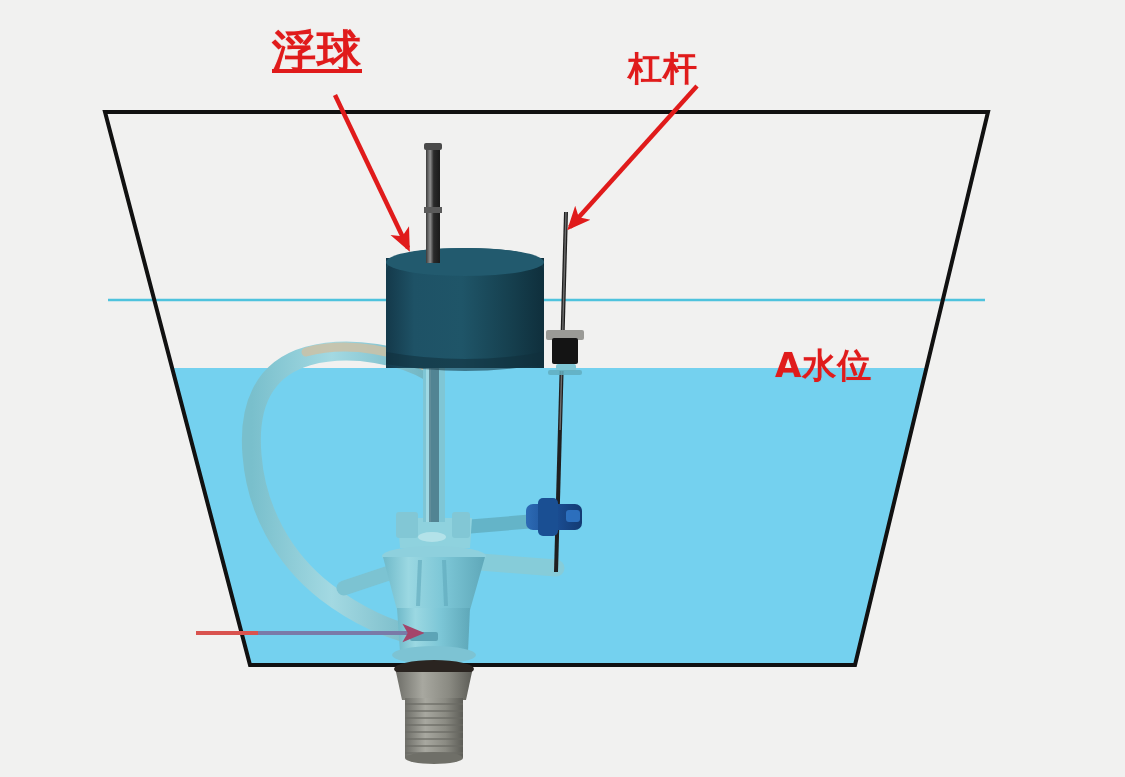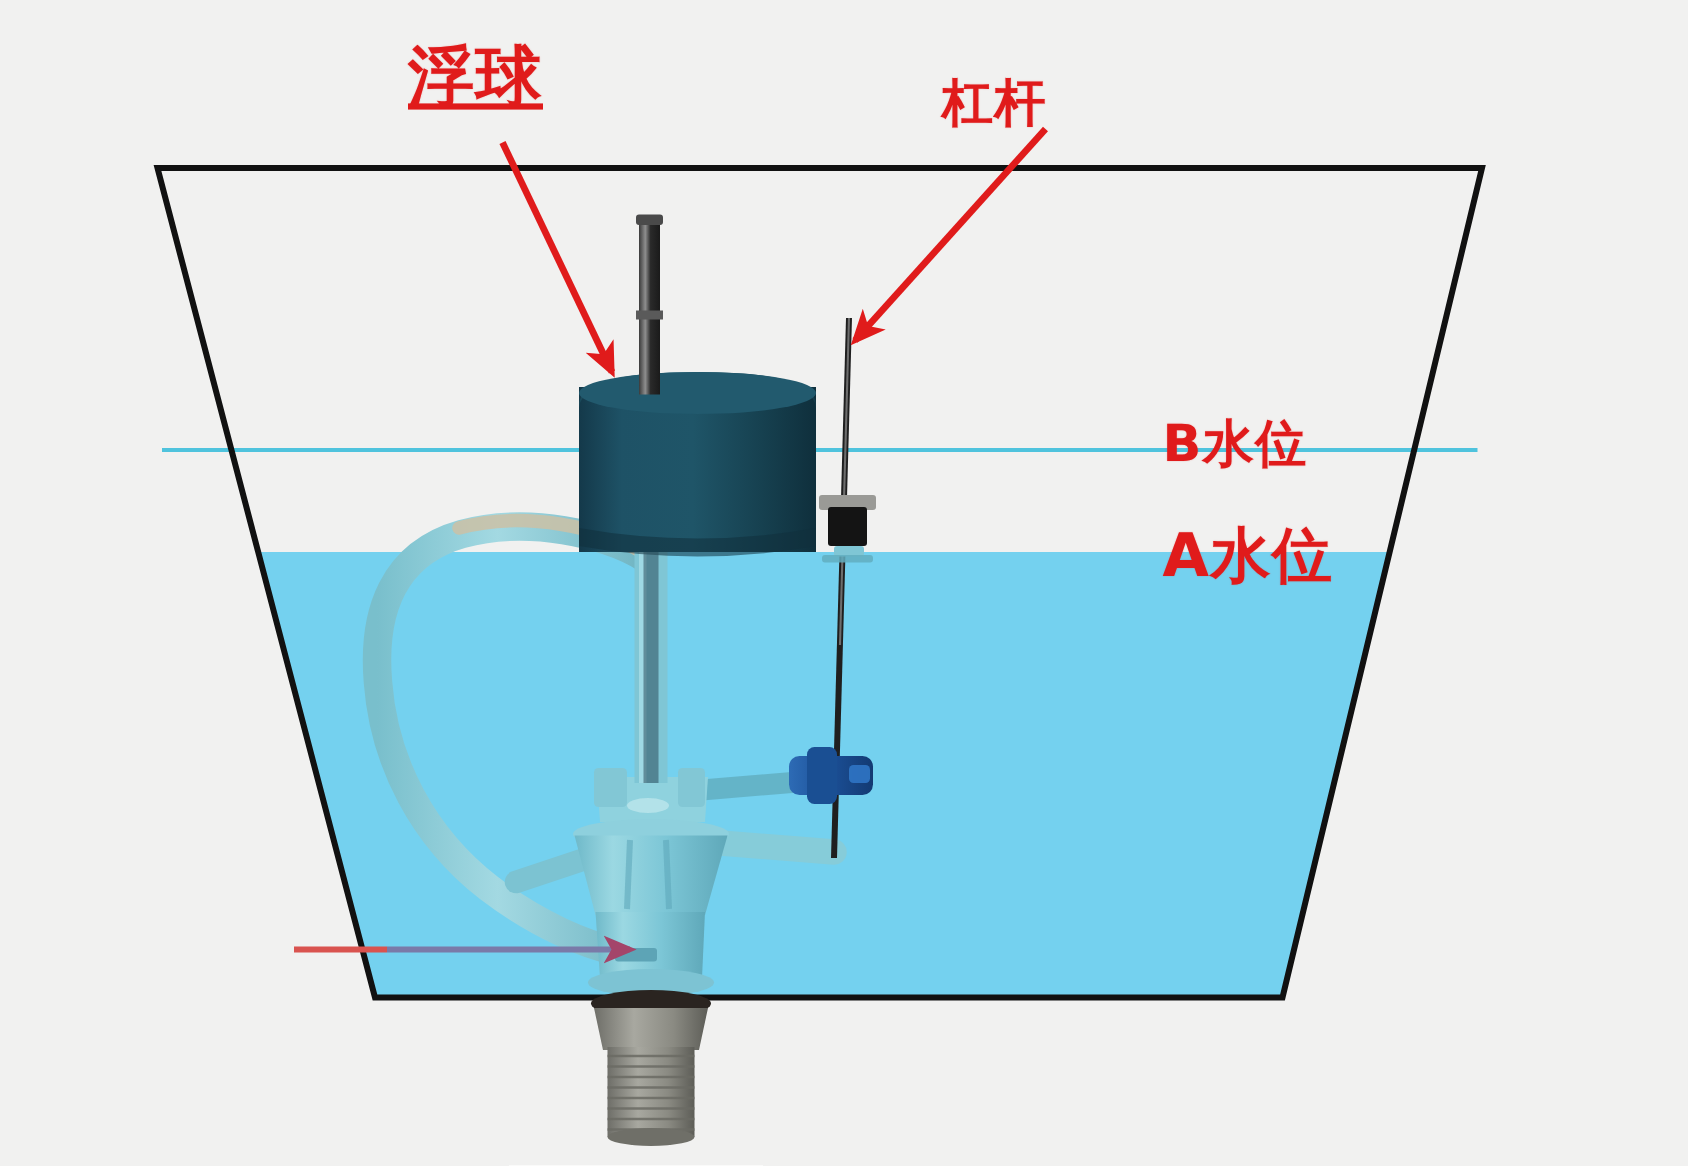--- a/index.html
+++ b/index.html
@@ -45,21 +45,21 @@
     margin-top: 24px;
   }
   #label-level-b {
     left: 775px;
     top: 273px;
     font-size: 34px;
   }
   #label-level-a {
     left: 775px;
     top: 343px;
-    font-size: 40px;
+    font-size: 34px;
   }
   #label-inlet {
     left: 28px;
     top: 605px;
     font-size: 42px;
   }
   #watermark {
     position: absolute;
     left: 792px;
     top: 712px;
@@ -221,17 +221,16 @@
 
     <line x1="335" y1="95" x2="408" y2="248" stroke="#e01b1b" stroke-width="4.5" marker-end="url(#redHead)"></line>
     <line x1="697" y1="86" x2="570" y2="227" stroke="#e01b1b" stroke-width="4.5" marker-end="url(#redHead)"></line>
 
     <line x1="196" y1="633" x2="258" y2="633" stroke="#d9534f" stroke-width="4"></line>
     <line x1="258" y1="633" x2="420" y2="633" stroke="#7a7aa8" stroke-width="4" marker-end="url(#purpleHead)"></line>
   </svg>
 
   <div class="label" id="label-float">浮球</div>
   <div class="label" id="label-lever">杠杆</div>
-  <div class="label" id="label-level-b">B水位</div>
   <div class="label" id="label-level-a">A水位</div>
 
 
 </div>
 
 </body></html>

